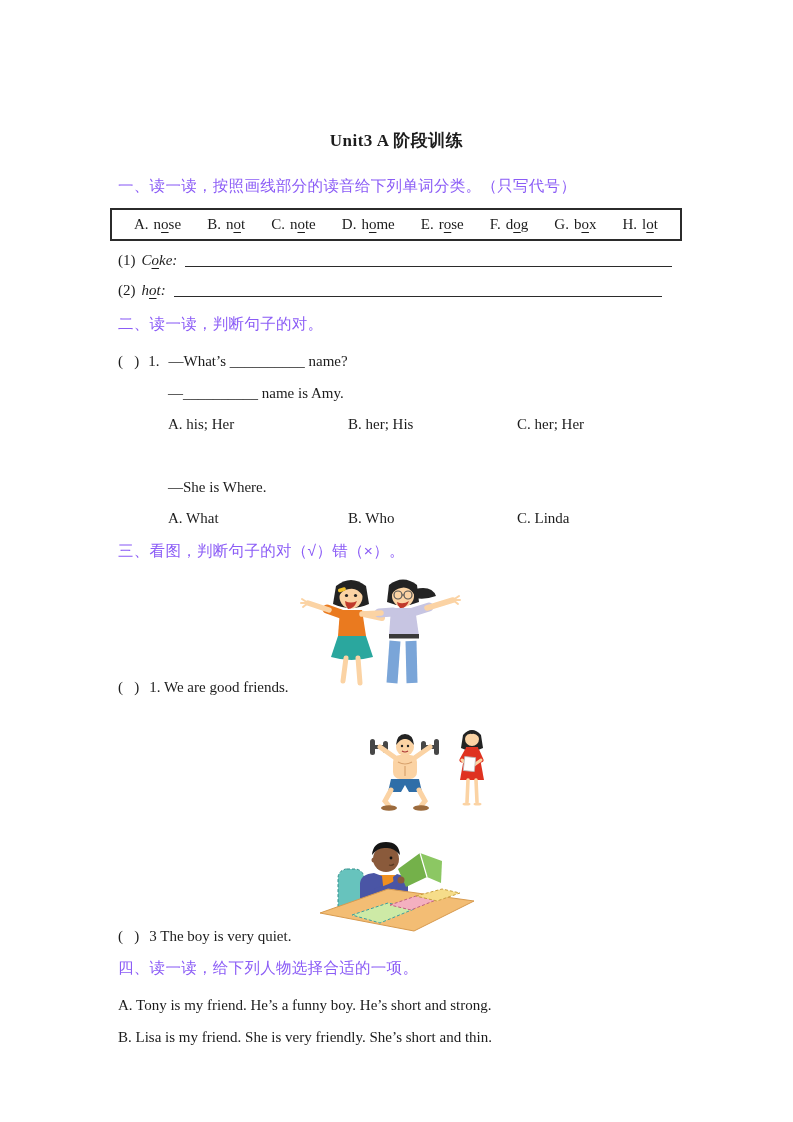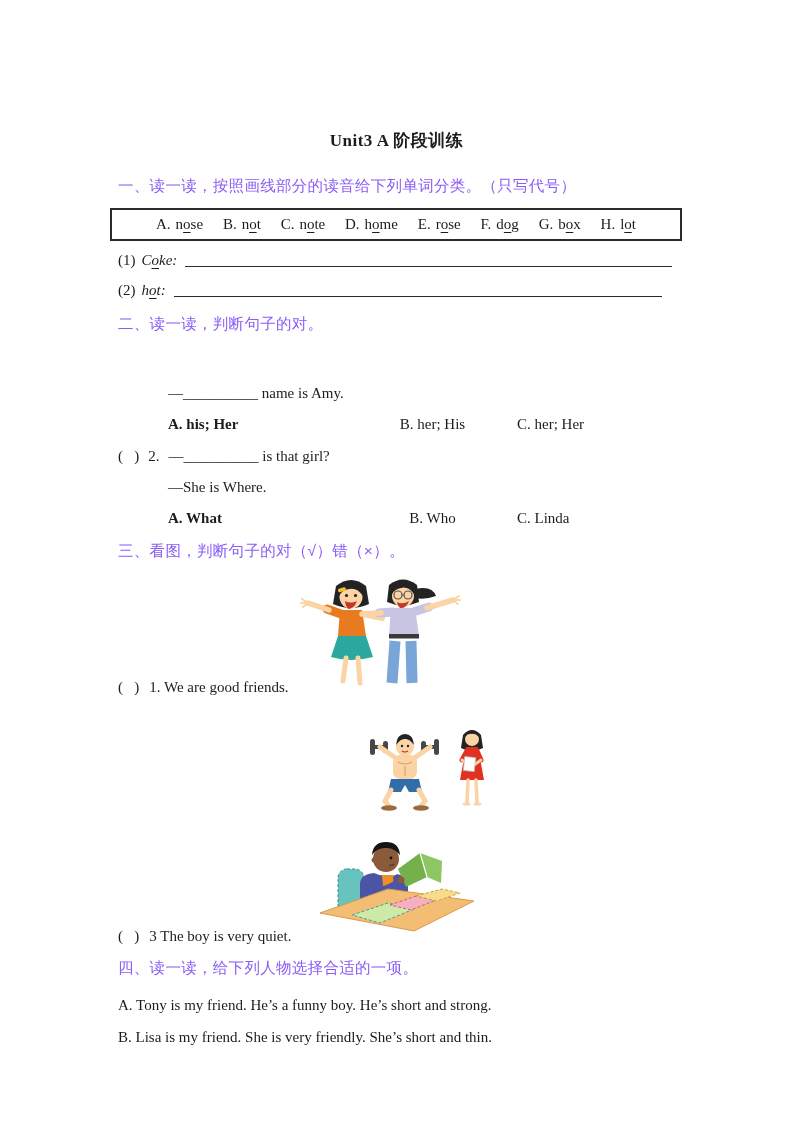--- a/index.html
+++ b/index.html
@@ -5,32 +5,32 @@
   html,body{margin:0;padding:0;background:#fff;}
   .page{position:relative;width:793px;height:1122px;background:#fff;overflow:hidden;
         font-family:"Liberation Serif",serif;color:#1c1c1c;margin-top:29px;}
   .t{position:absolute;white-space:nowrap;}
   .en{font:15px/1.25 "Liberation Serif",serif;}
   .cn{font:15.5px/1.25 "Liberation Sans",sans-serif;color:#8b5cf6;letter-spacing:.3px;}
   .title{position:absolute;left:0;top:102px;width:793px;text-align:center;
          font:bold 17px/1.2 "Liberation Serif",serif;letter-spacing:.5px;}
   .word-box{position:absolute;left:110px;top:179px;width:572px;height:33px;
             border:2px solid #2b2b2b;box-sizing:border-box;display:flex;align-items:center;
-            justify-content:space-between;padding:0 44px;font:15px "Liberation Serif",serif;}
+            justify-content:space-between;padding:0 22px;font:15px "Liberation Serif",serif;}
   .wl{margin-right:5px;}
   .u{text-decoration:underline;text-decoration-thickness:1px;text-underline-offset:3px;}
   .blank-row{display:flex;align-items:flex-end;}
   .bw{margin:0 8px 0 6px;font-style:italic;}
   .rule{flex:1;border-bottom:1px solid #2b2b2b;height:15px;margin-bottom:3px;}
   .paren{white-space:pre;}
   .qnum{margin:0 9px 0 9px;}
   .stx{margin-left:10px;}
   .opt{display:inline-block;}
-  .opt-a{width:180px;font-weight:bold;}
-  .opt-b{width:169px;text-align:center;}
+  .opt-a{width:180px;}
+  .opt-b{width:169px;}
   .ill{position:absolute;}
 </style>
 </head>
 <body>
 
 <div class="page">
 
   <div class="title">Unit3 A  阶段训练</div>
 
   <div class="t cn" style="left:118px;top:147px">一、读一读，按照画线部分的读音给下列单词分类。（只写代号）</div>
@@ -53,28 +53,28 @@
   </div>
 
   <div class="t en blank-row" style="left:118px;top:252px;width:544px">
     <span>(2)</span>
     <span class="bw"><span>h</span><span class="u">o</span><span>t:</span></span>
     <span class="rule"></span>
   </div>
 
   <div class="t cn" style="left:118px;top:285px">二、读一读，判断句子的对。</div>
 
+  <div class="t en" style="left:118px;top:323px">
+    <span class="paren">(&nbsp;&nbsp;&nbsp;)</span><span class="qnum">1.</span><span>—What’s __________ name?</span>
+  </div>
   <div class="t en" style="left:168px;top:355px">—__________ name is Amy.</div>
   <div class="t en" style="left:168px;top:386px">
     <span class="opt opt-a">A. his; Her</span><span class="opt opt-b">B. her; His</span><span class="opt">C. her; Her</span>
   </div>
 
-  <div class="t en" style="left:118px;top:418px">
-    <span class="paren">(&nbsp;&nbsp;&nbsp;)</span><span class="qnum">2.</span><span>—__________ is that girl?</span>
-  </div>
   <div class="t en" style="left:168px;top:449px">—She is Where.</div>
   <div class="t en" style="left:168px;top:480px">
     <span class="opt opt-a">A. What</span><span class="opt opt-b">B. Who</span><span class="opt">C. Linda</span>
   </div>
 
   <div class="t cn" style="left:118px;top:512px">三、看图，判断句子的对（√）错（×）。</div>
 
   <svg class="ill" style="left:296px;top:544px" width="168" height="118" viewBox="0 0 168 118">
     <g>
       <path d="M63 40 L86 45" fill="none" stroke-width="6" stroke-linecap="round" stroke="#fbd3a4"></path>

